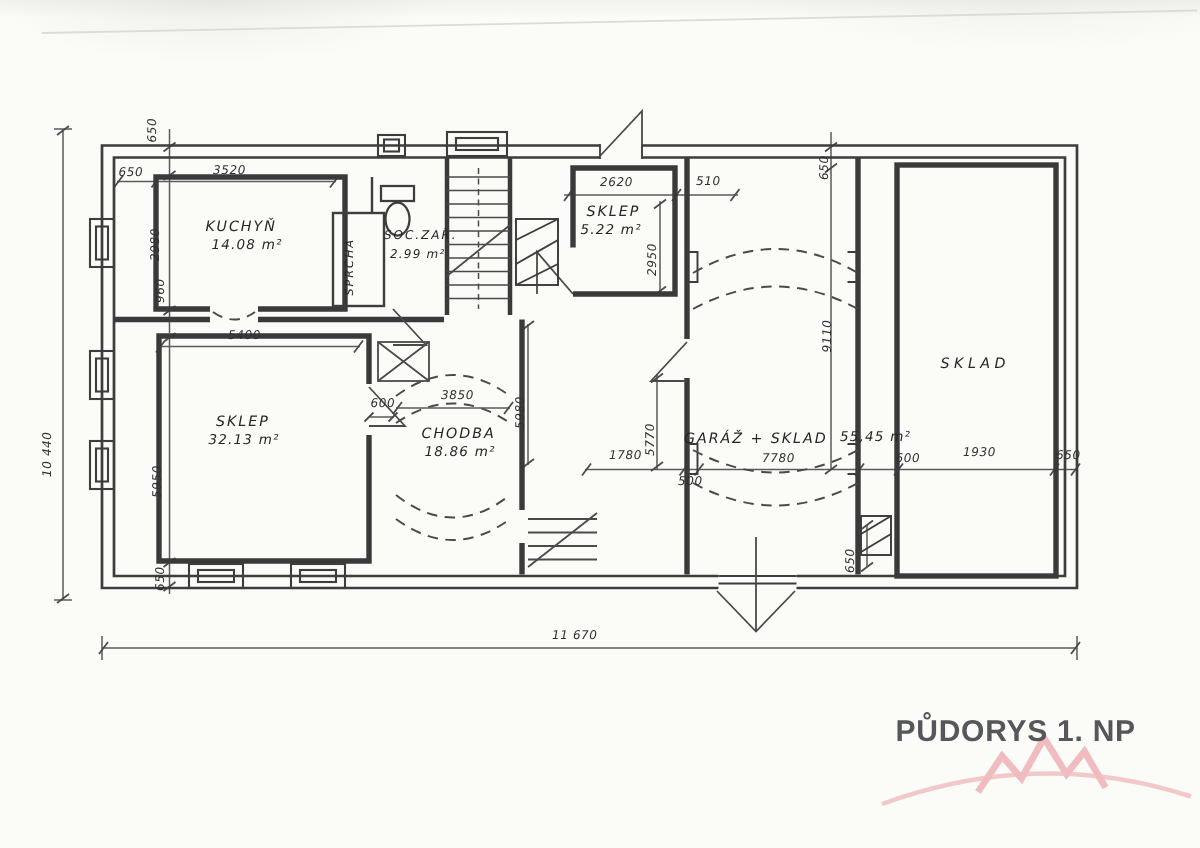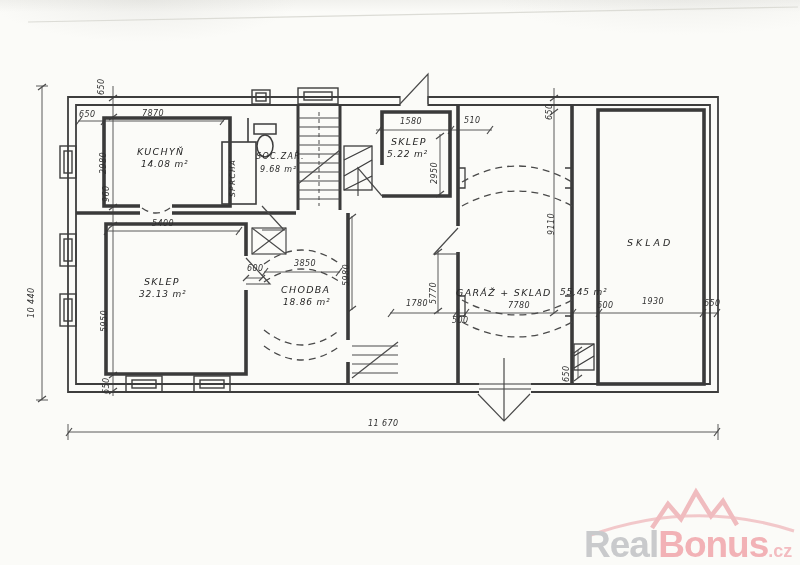--- a/index.html
+++ b/index.html
@@ -168,54 +168,54 @@
   <g stroke="#eeadb2" fill="none" opacity="0.8">
     <path d="M652,528 L668,504 L681,519 L696,492 L711,516 L723,501 L737,525" stroke-width="4.5"></path>
     <path d="M588,536 Q693,498 794,531" stroke-width="3" opacity="0.8"></path>
   </g>
 </svg>
 
   <div class="dim vdim" style="left:27px;top:318px">10 440</div>
   <div class="dim" style="left:368px;top:419px">11 670</div>
   <div class="dim vdim" style="left:97px;top:95px">650</div>
   <div class="dim" style="left:79px;top:110px">650</div>
-  <div class="dim" style="left:142px;top:109px">7870</div>
+  <div class="dim" style="left:142px;top:109px">3520</div>
   <div class="dim vdim" style="left:99px;top:174px">2980</div>
   <div class="dim vdim" style="left:102px;top:202px">960</div>
   <div class="dim" style="left:152px;top:219px">5400</div>
   <div class="dim vdim" style="left:100px;top:332px">5950</div>
   <div class="dim vdim" style="left:102px;top:394px">650</div>
   <div class="dim" style="left:247px;top:264px">600</div>
   <div class="dim" style="left:294px;top:259px">3850</div>
   <div class="dim vdim" style="left:342px;top:286px">5980</div>
-  <div class="dim" style="left:400px;top:117px">1580</div>
+  <div class="dim" style="left:400px;top:117px">2620</div>
   <div class="dim" style="left:464px;top:116px">510</div>
   <div class="dim vdim" style="left:430px;top:184px">2950</div>
   <div class="dim vdim" style="left:545px;top:120px">650</div>
   <div class="dim vdim" style="left:547px;top:235px">9110</div>
   <div class="dim vdim" style="left:429px;top:304px">5770</div>
   <div class="dim" style="left:406px;top:299px">1780</div>
   <div class="dim" style="left:452px;top:316px">500</div>
   <div class="dim" style="left:508px;top:301px">7780</div>
   <div class="dim vdim" style="left:562px;top:382px">650</div>
   <div class="dim" style="left:597px;top:301px">600</div>
   <div class="dim" style="left:642px;top:297px">1930</div>
   <div class="dim" style="left:704px;top:299px">650</div>
 
   <div class="room" style="left:137px;top:146px">KUCHYŇ</div>
   <div class="area" style="left:141px;top:159px">14.08 m²</div>
   <div class="room vdim" style="left:228px;top:197px;font-size:7.5px">SPRCHA</div>
   <div class="room" style="left:256px;top:152px;font-size:8px">SOC.ZAŘ.</div>
-  <div class="area" style="left:260px;top:165px;font-size:8px">9.68 m²</div>
+  <div class="area" style="left:260px;top:165px;font-size:8px">2.99 m²</div>
   <div class="room" style="left:391px;top:136px">SKLEP</div>
   <div class="area" style="left:387px;top:149px">5.22 m²</div>
   <div class="room" style="left:144px;top:276px">SKLEP</div>
   <div class="area" style="left:139px;top:289px">32.13 m²</div>
   <div class="room" style="left:281px;top:284px">CHODBA</div>
   <div class="area" style="left:283px;top:297px">18.86 m²</div>
   <div class="room" style="left:456px;top:287px">GARÁŽ + SKLAD</div>
   <div class="area" style="left:560px;top:287px">55,45 m²</div>
   <div class="room" style="left:627px;top:237px;letter-spacing:3px">SKLAD</div>
 
-
-  <div class="watermark"><span class="wm-real">Real</span><span class="wm-bonus">Bonus</span><span class="wm-cz">.cz</span></div>
+  <div class="title">PŮDORYS 1. NP</div>
+
 
 </div>
 
 </body></html>

